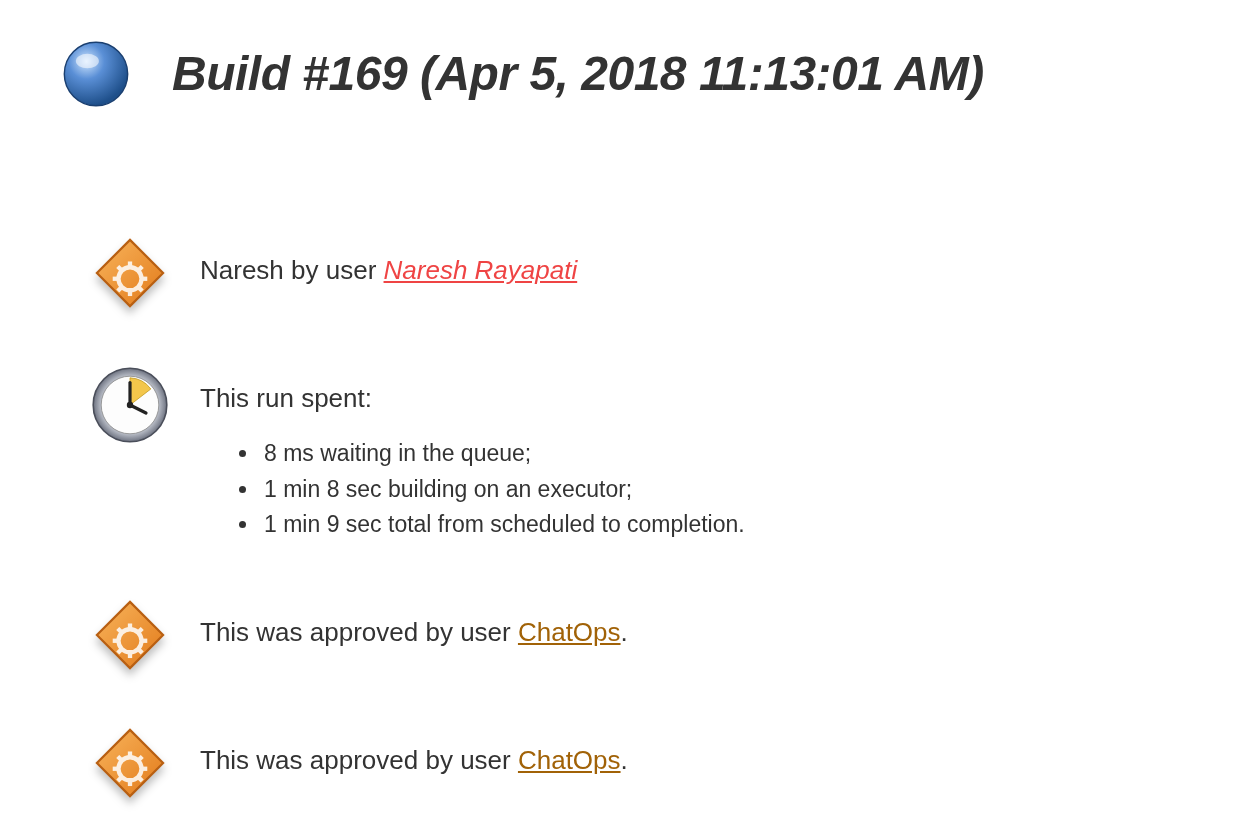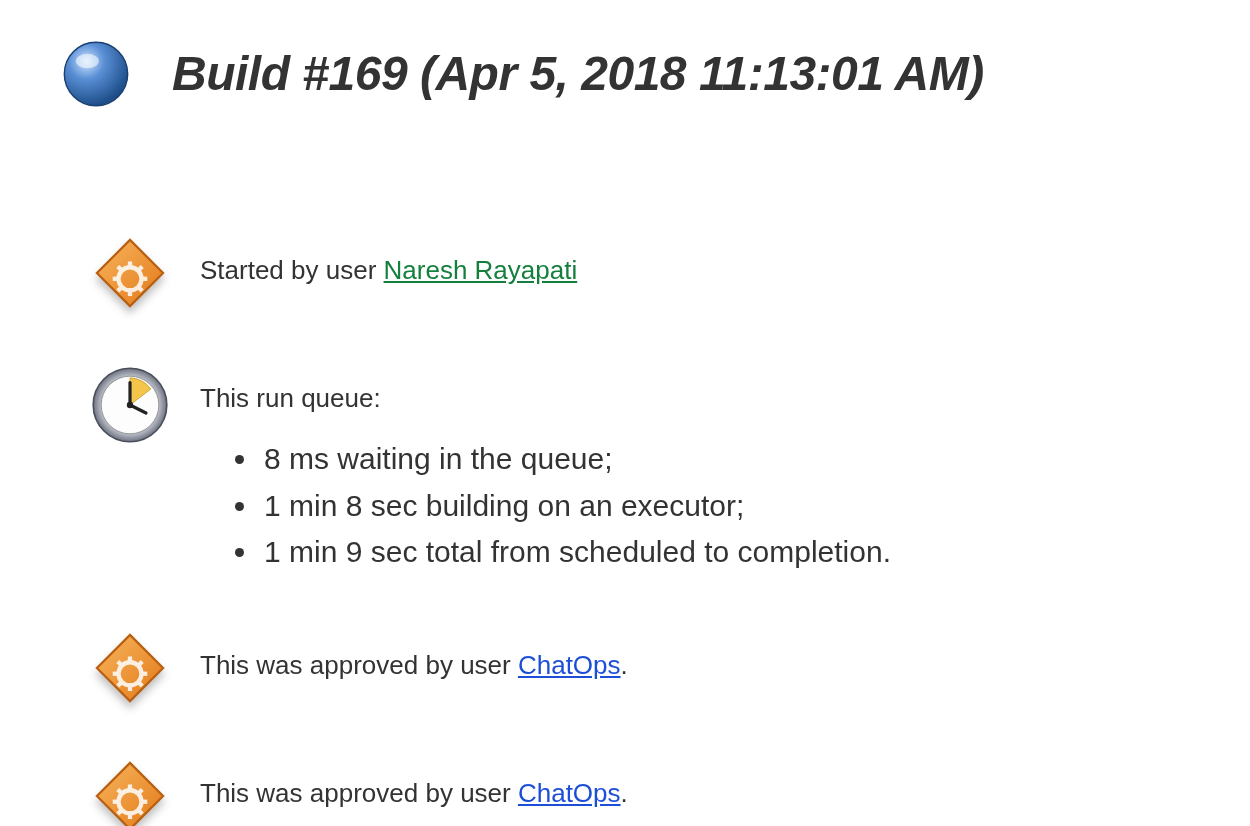--- a/index.html
+++ b/index.html
@@ -50,32 +50,33 @@
     font-size: 26px;
     line-height: 1.5;
     padding-top: 14px;
     color: #333;
   }
   .entry ul {
     margin: 18px 0 0 0;
     padding-left: 60px;
   }
   .entry ul li {
-    font-size: 30px;
+    font-size: 23px;
     line-height: 1.55;
     list-style-type: disc;
     padding-left: 4px;
   }
   a.link {
-    color: #1d4ed8;
+    color: #a16207;
     text-decoration: underline;
     cursor: pointer;
   }
   a.link.visited {
-    color: #15803d;
+    color: #ef4444;
+    font-style: italic;
   }
   .gear-diamond {
     width: 72px;
     height: 72px;
     filter: drop-shadow(0 6px 4px rgba(0,0,0,0.25));
   }
   .clock-icon {
     width: 80px;
     height: 80px;
   }
@@ -125,21 +126,21 @@
                 <line x1="-17" y1="-17" x2="-11" y2="-11"></line>
                 <line x1="17" y1="-17" x2="11" y2="-11"></line>
                 <line x1="-17" y1="17" x2="-11" y2="11"></line>
                 <line x1="17" y1="17" x2="11" y2="11"></line>
               </g>
             </g>
           </svg>
         </span>
       </div>
       <div class="text-col">
-        <span>Started by user </span><a href="#" class="link visited">Naresh Rayapati</a>
+        <span>Naresh by user </span><a href="#" class="link visited">Naresh Rayapati</a>
       </div>
     </div>
 
     <div class="entry">
       <div class="icon-col">
         <span class="clock-icon">
           <svg viewBox="0 0 100 100" width="80" height="80">
             <defs>
               <radialGradient id="ring" cx="50%" cy="50%" r="50%">
                 <stop offset="70%" stop-color="#d7dbe3"></stop>
@@ -149,21 +150,21 @@
             <circle cx="50" cy="50" r="46" fill="url(#ring)" stroke="#4a4e5a" stroke-width="2"></circle>
             <circle cx="50" cy="50" r="36" fill="#fdfdfd" stroke="#888" stroke-width="1"></circle>
             <path d="M50 50 L50 16 A34 34 0 0 1 76 30 Z" fill="#f3c64b" stroke="#c29a20" stroke-width="1"></path>
             <circle cx="50" cy="50" r="4" fill="#222"></circle>
             <line x1="50" y1="50" x2="50" y2="22" stroke="#222" stroke-width="4" stroke-linecap="round"></line>
             <line x1="50" y1="50" x2="70" y2="60" stroke="#222" stroke-width="4" stroke-linecap="round"></line>
           </svg>
         </span>
       </div>
       <div class="text-col">
-        <div>This run queue:</div>
+        <div>This run spent:</div>
         <ul>
           <li>8 ms waiting in the queue;</li>
           <li>1 min 8 sec building on an executor;</li>
           <li>1 min 9 sec total from scheduled to completion.</li>
         </ul>
       </div>
     </div>
 
     <div class="entry">
       <div class="icon-col">

